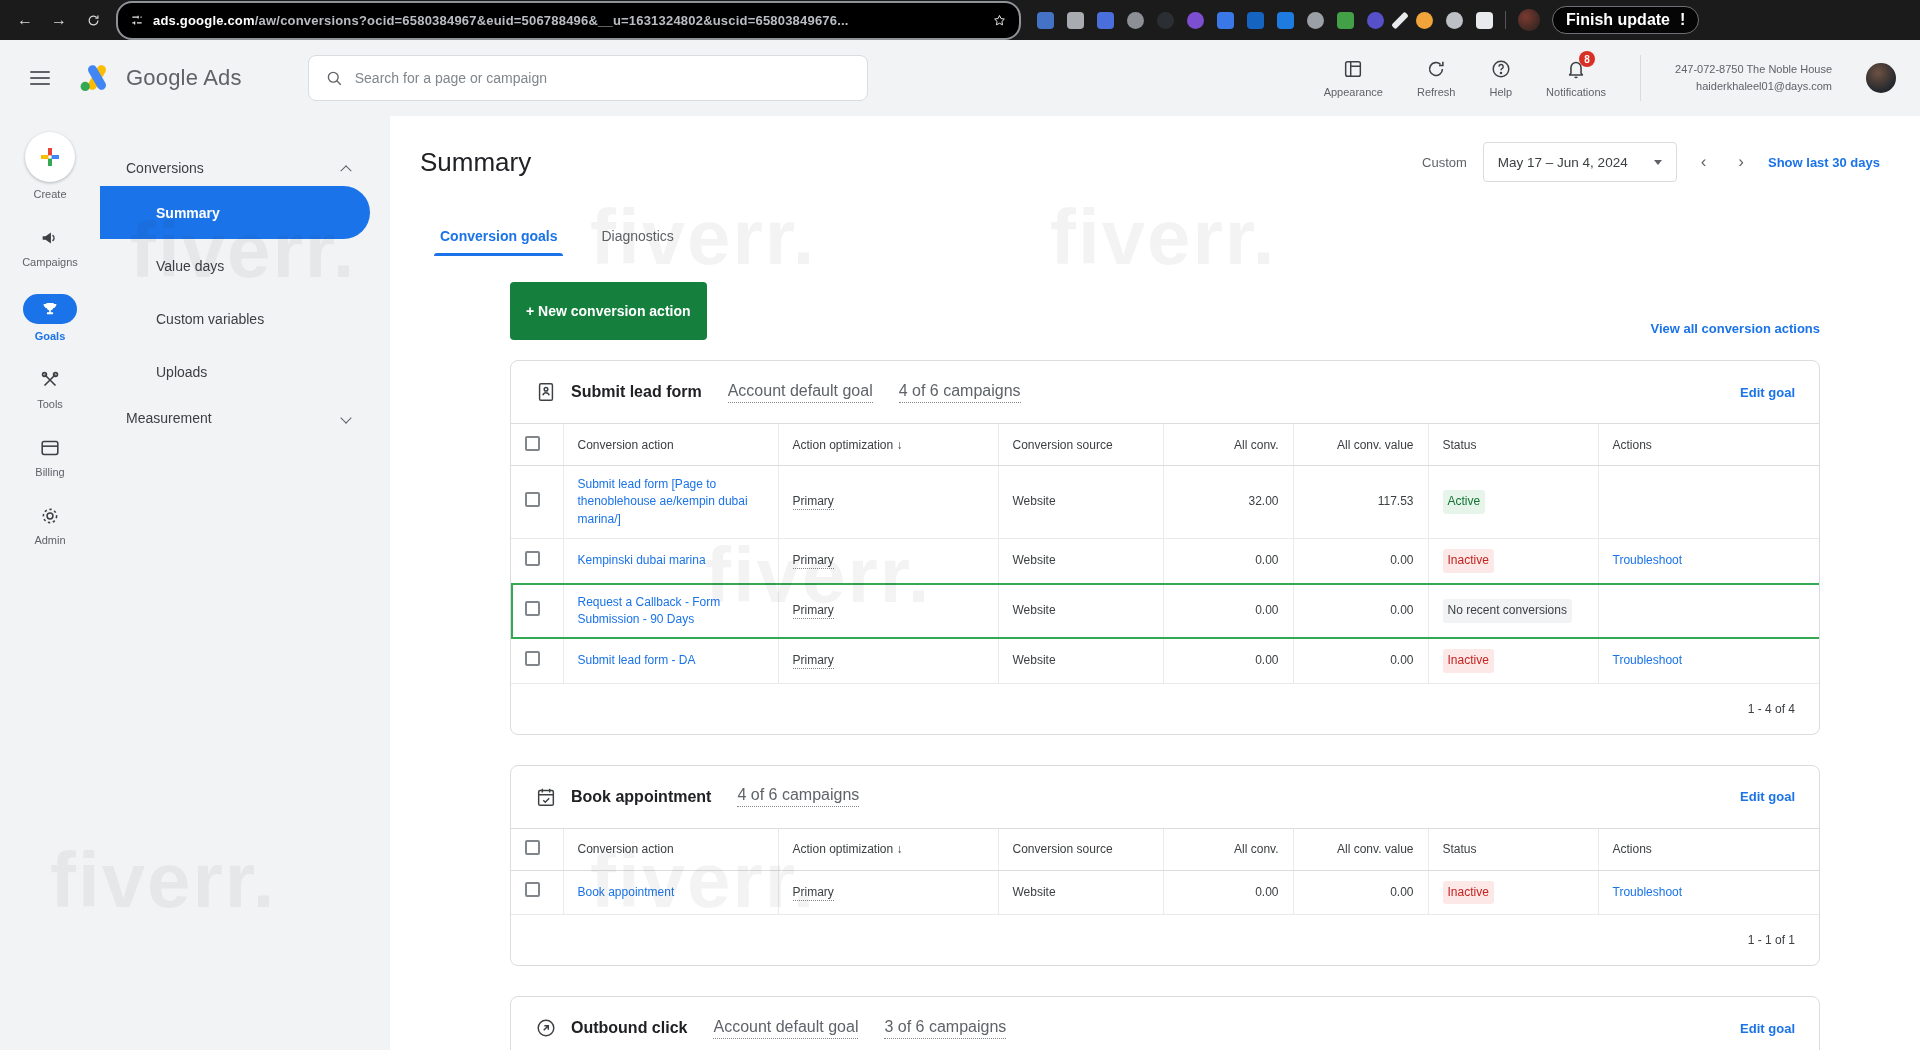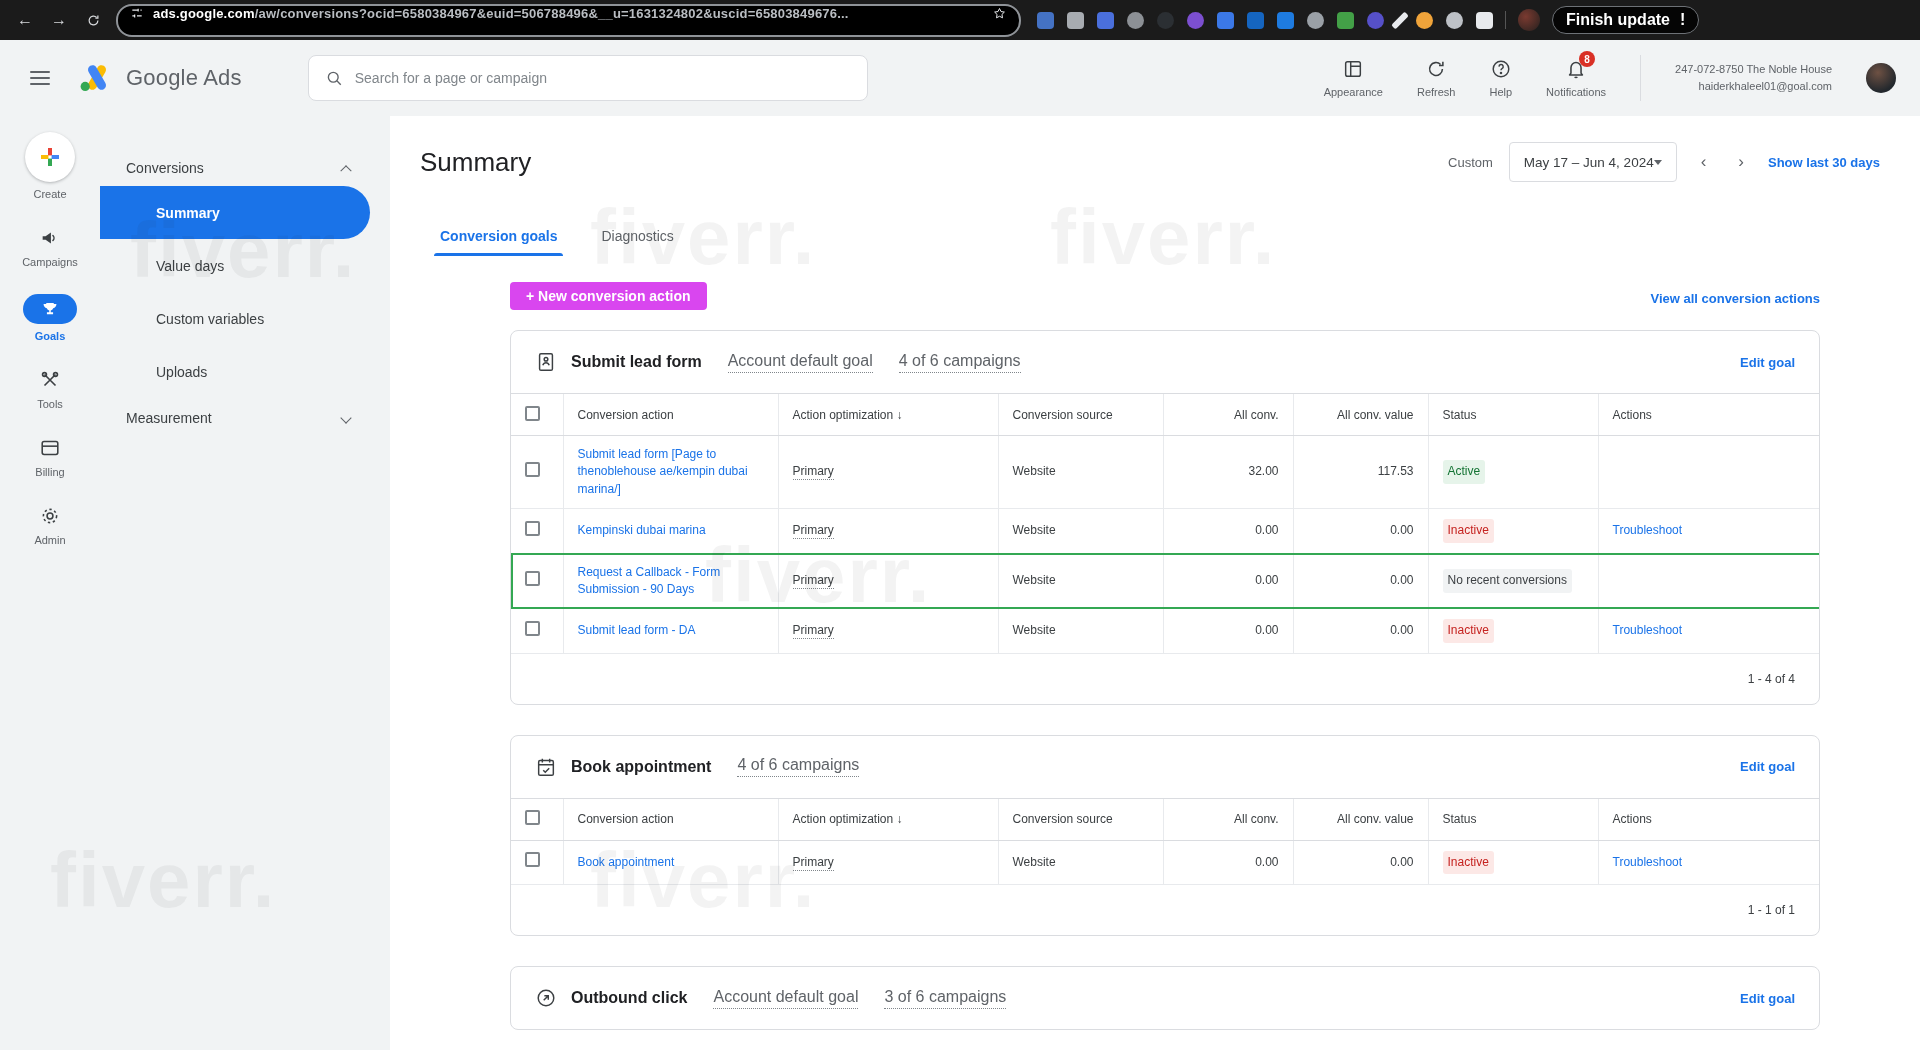--- a/index.html
+++ b/index.html
@@ -4,21 +4,21 @@
 <style>
   * { margin:0; padding:0; box-sizing:border-box; }
   html,body { width:1920px; height:1050px; overflow:hidden; }
   body { font-family:"Liberation Sans","DejaVu Sans",sans-serif; background:#fff; position:relative; }
   a { text-decoration:none; cursor:pointer; }
 
   
   .chrome { position:absolute; top:0; left:0; right:0; height:40px; background:#1b1b1b; display:flex; align-items:center; gap:12px; padding:0 14px; z-index:100; }
   .nav-ico { color:#d7d9dc; font-size:16px; width:22px; text-align:center; flex:0 0 auto; }
   .reload svg { width:15px; height:15px; display:block; margin:0 auto; }
-  .url-pill { height:33px; width:905px; flex:0 0 auto; background:#000; border:2px solid #8f9398; border-radius:16px; display:flex; align-items:flex-start; padding:0 12px; gap:9px; overflow:hidden; }
+  .url-pill { height:39px; width:905px; flex:0 0 auto; background:#000; border:2px solid #8f9398; border-radius:16px; display:flex; align-items:center; padding:0 12px; gap:9px; overflow:hidden; }
   .tune svg { width:14px; height:14px; display:block; }
   .url-text { font-size:13px; white-space:nowrap; overflow:hidden; letter-spacing:.2px; }
   .url-domain { color:#ffffff; font-weight:700; }
   .url-rest { color:#b9bdc2; font-weight:600; }
   .star { margin-left:auto; flex:0 0 auto; }
   .star svg { width:15px; height:15px; display:block; }
   .ext-row { display:flex; align-items:center; gap:13px; margin-left:4px; }
   .ext { width:17px; height:17px; border-radius:4px; flex:0 0 auto; }
   .ext.circle { border-radius:50%; }
   .ext.pencil { width:6px; height:19px; border-radius:2px; transform:rotate(45deg); }
@@ -67,30 +67,30 @@
   .chev.down { transform:rotate(45deg); }
   .sb-item { height:53px; display:flex; align-items:center; padding-left:56px; font-size:14px; color:#3c4043; cursor:pointer; }
   .sb-item.active { background:#1a73e8; color:#fff; font-weight:700; border-radius:0 28px 28px 0; margin-right:20px; }
   .sb-bottom { margin-top:2px; }
 
   
   .main { position:absolute; top:116px; left:390px; right:0; bottom:0; background:#fff; overflow:hidden; z-index:30; }
   .main-head { display:flex; align-items:center; justify-content:space-between; padding:26px 40px 0 30px; }
   .page-title { font-size:26px; font-weight:400; color:#202124; }
   .date-controls { display:flex; align-items:center; gap:16px; font-size:13px; color:#5f6368; }
-  .date-box { border:1px solid #dadce0; border-radius:4px; background:#fff; height:40px; display:flex; align-items:center; padding:0 14px; color:#3c4043; font-size:13.5px; cursor:pointer; }
+  .date-box { border:1px solid #dadce0; border-radius:4px; background:#fff; height:40px; display:flex; align-items:center; gap:26px; padding:0 14px; color:#3c4043; font-size:13.5px; cursor:pointer; }
   .caret { width:0; height:0; border-left:4.5px solid transparent; border-right:4.5px solid transparent; border-top:5.5px solid #5f6368; }
   .chev-btn { color:#5f6368; font-size:17px; padding:0 8px; cursor:pointer; }
   .quick-link { color:#1a73e8; font-weight:600; font-size:13px; }
   .tabs { display:flex; gap:44px; margin:46px 0 0 50px; }
   .tab { font-size:14px; color:#5f6368; padding-bottom:12px; position:relative; cursor:pointer; }
   .tab.active { color:#1a73e8; font-weight:600; }
   .tab.active::after { content:""; position:absolute; left:-6px; right:-6px; bottom:0; height:3px; background:#1a73e8; border-radius:3px 3px 0 0; }
   .action-row { display:flex; align-items:flex-end; justify-content:space-between; margin:26px 100px 0 120px; }
-  .primary-btn { background:#d946ef; color:#fff; border:none; border-radius:4px; font-size:14px; font-weight:600; padding:6px 16px; cursor:pointer; font-family:inherit; }
+  .primary-btn { background:#15803d; color:#fff; border:none; border-radius:4px; font-size:14px; font-weight:600; padding:21px 16px; cursor:pointer; font-family:inherit; }
   .view-all { color:#1a73e8; font-size:13px; font-weight:600; padding-bottom:4px; }
   .cards { margin:20px 100px 0 120px; display:flex; flex-direction:column; gap:30px; }
 
   
   .card { border:1px solid #dadce0; border-radius:8px; background:#fff; overflow:hidden; }
   .card-head { display:flex; align-items:center; padding:20px 24px; }
   .goal-icon { width:22px; height:22px; margin-right:14px; }
   .goal-icon svg { width:22px; height:22px; display:block; }
   .goal-title { font-size:16px; font-weight:600; color:#202124; }
   .meta { font-size:16px; color:#5f6368; border-bottom:1px dotted #80868b; padding-bottom:2px; margin-left:26px; cursor:pointer; }
@@ -221,21 +221,21 @@
             <path d="M6.5 16.5v-6a5.5 5.5 0 1 1 11 0v6l1.5 2h-14z" stroke-linejoin="round"></path>
             <path d="M10.6 20.6a1.7 1.7 0 0 0 2.8 0"></path>
           </svg>
         <span class="badge">8</span>
       </span>
       <span class="ab-lbl">Notifications</span>
     </div>
     <div class="ab-sep"></div>
     <div class="account">
       <span>247-072-8750 The Noble House</span>
-      <span>haiderkhaleel01@goal.com</span>
+      <span>haiderkhaleel01@days.com</span>
     </div>
     <div class="avatar"></div>
   </div>
 </div>
 
 <div class="rail">
   <div class="rail-item">
     <div class="create-circle">
       <svg viewBox="0 0 24 24">
           <rect x="10" y="3" width="4" height="7.4" fill="#ea4335"></rect>

